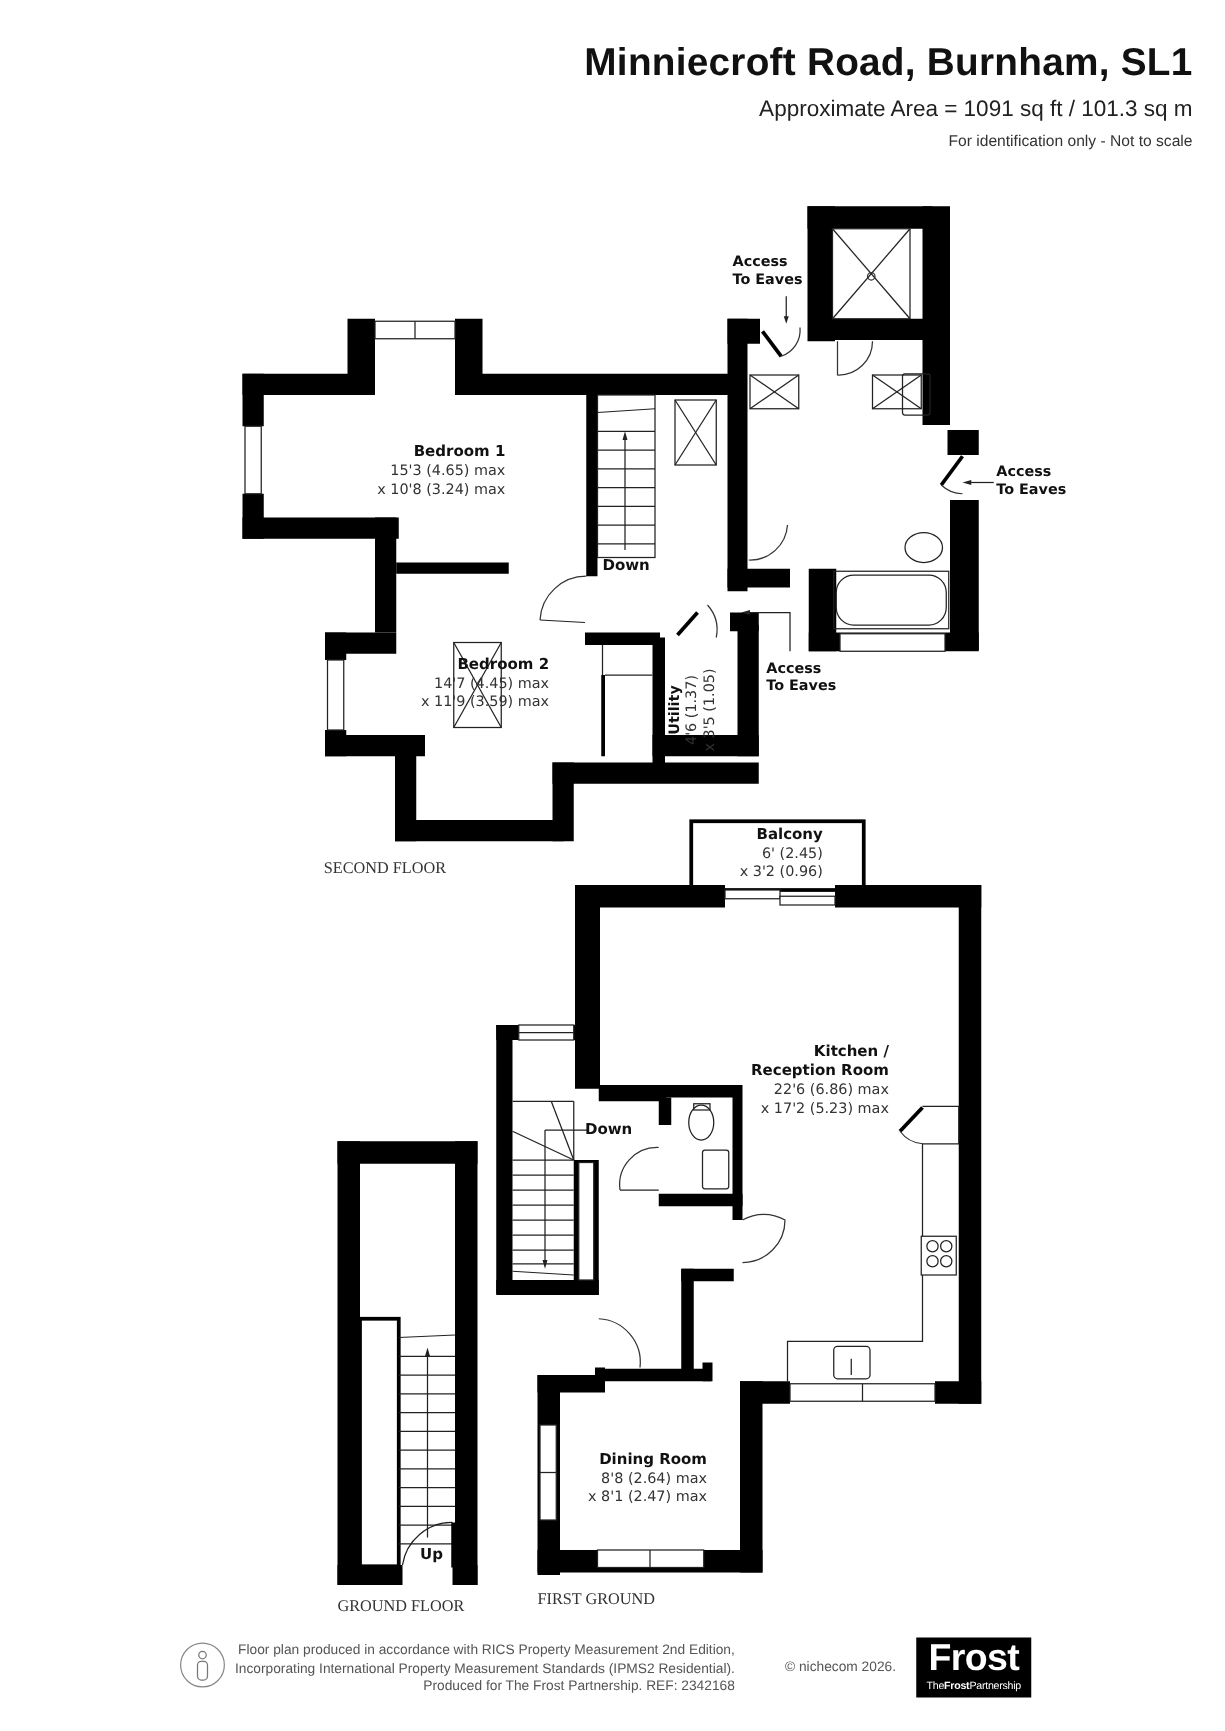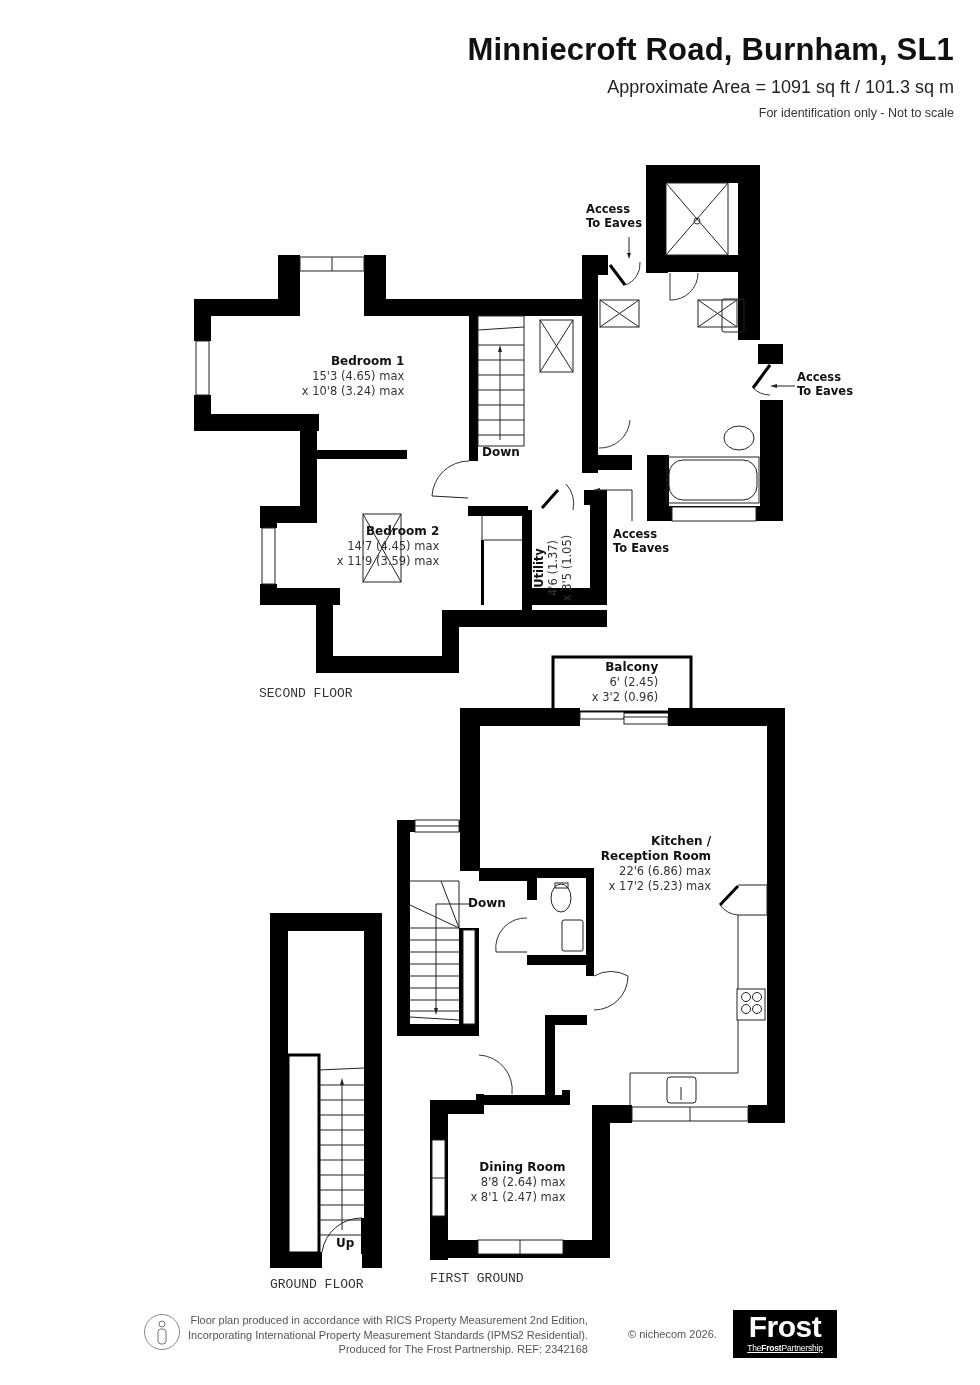--- a/index.html
+++ b/index.html
@@ -9,30 +9,30 @@
   #area { top: 77px; font-size: 18px; color: #222; }
   #note { top: 106px; font-size: 12.5px; color: #333; }
   svg.plan { position: absolute; left: 0; top: 0; }
   .wall { fill: #000; }
   .thin { fill: none; stroke: #222; stroke-width: 1; }
   .thin2 { fill: #fff; stroke: #222; stroke-width: 1; }
   .door { fill: none; stroke: #333; stroke-width: 1; }
   .doorleaf { stroke: #000; stroke-width: 3; }
   .lbl { position: absolute; text-align: right; font-family: "DejaVu Sans", sans-serif; font-size: 11.5px; line-height: 15px; color: #333; white-space: nowrap; transform: translateX(-50%); }
   .lbl .nm { font-weight: bold; color: #111; font-size: 12px; }
-  .floor { position: absolute; font-family: Liberation Mono, monospace; font-size: 13px; color: #333; }
+  .floor { position: absolute; font-family: Liberation Serif, serif; font-size: 13px; color: #333; }
   .stairlbl { position: absolute; font-weight: bold; font-size: 12px; color: #111; }
   .eaves { position: absolute; font-weight: bold; font-size: 11.5px; line-height: 14px; color: #111; text-align: left; }
   .util { position: absolute; left: 553px; top: 568px; transform: translate(-50%,-50%) rotate(-90deg); text-align: center; font-size: 11.5px; line-height: 14px; color: #333; white-space: nowrap; }
   .util .nm { font-weight: bold; color: #111; }
   .footer { position: absolute; left: 188px; top: 1313px; font-family: "Liberation Sans", sans-serif; font-size: 11px; line-height: 14.5px; color: #555; text-align: right; }
   .copy { position: absolute; left: 628px; top: 1328px; font-family: "Liberation Sans", sans-serif; font-size: 11px; color: #555; }
-  .logo { position: absolute; left: 733px; top: 1310px; width: 104px; height: 48px; background: #000; color: #fff; text-align: center; font-family: "Liberation Sans", sans-serif; }
+  .logo { position: absolute; left: 733px; top: 1310px; width: 92px; height: 48px; background: #000; color: #fff; text-align: center; font-family: "Liberation Sans", sans-serif; }
   .logo .big { font-size: 30px; font-weight: bold; line-height: 32px; letter-spacing: -0.5px; margin-top: 1px; }
-  .logo .small { font-size: 8.5px; line-height: 11px; letter-spacing: -0.2px; text-decoration: underline; }
+  .logo .small { font-size: 8.5px; line-height: 11px; letter-spacing: -0.2px; }
   .logo .small b { font-weight: bold; }
   .person { position: absolute; left: 144px; top: 1314px; width: 34px; height: 34px; border: 1px solid #888; border-radius: 50%; }
 </style>
 </head>
 <body>
 
 <div class="hdr" id="title">Minniecroft Road, Burnham, SL1</div>
 <div class="hdr" id="area">Approximate Area = 1091 sq ft / 101.3 sq m</div>
 <div class="hdr" id="note">For identification only - Not to scale</div>
 

